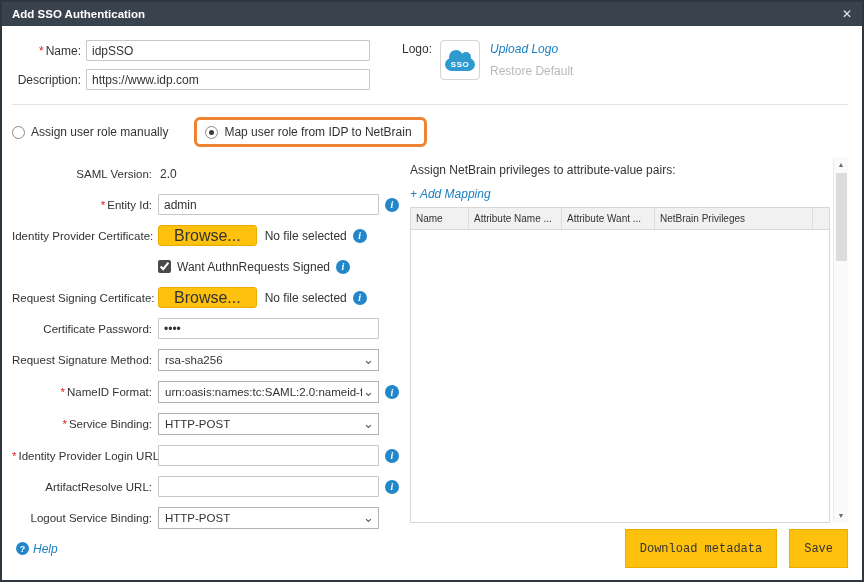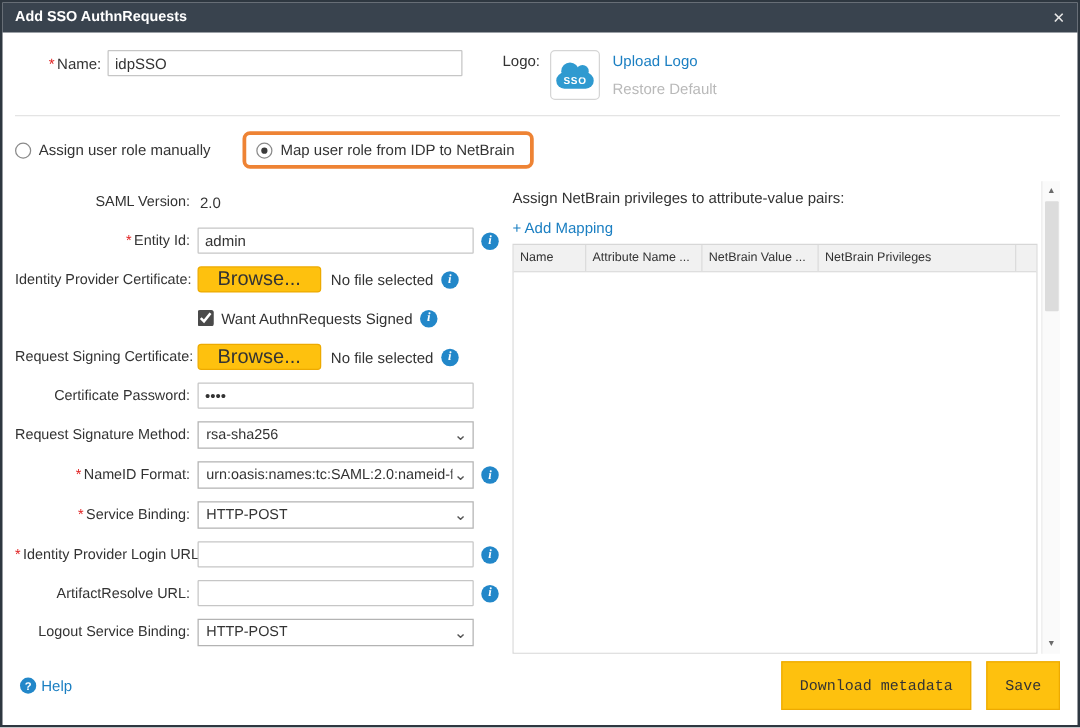--- a/index.html
+++ b/index.html
@@ -26,21 +26,21 @@
   input.txt { height: 21px; border: 1px solid #c6c6c6; border-radius: 1px; padding: 0 5px; font-size: 12px; color: #333; font-family: "Liberation Sans", sans-serif; }
   .top-row input.txt { width: 284px; }
   .logo-area { display: flex; margin-left: 10px; }
   .logo-area .lbl { padding-right: 8px; padding-top: 2px; }
   .logo-box { width: 40px; height: 40px; border: 1px solid #d5d5d5; border-radius: 4px; position: relative; display: flex; justify-content: center; flex: 0 0 40px; }
   .cloud-shape { position: relative; width: 30px; height: 13px; background: #2f9ad0; border-radius: 7px; margin-top: 17px; }
   .cloud-shape::before { content: ""; position: absolute; width: 14px; height: 14px; background: #2f9ad0; border-radius: 50%; top: -8px; left: 4px; }
   .cloud-shape::after { content: ""; position: absolute; width: 10px; height: 10px; background: #2f9ad0; border-radius: 50%; top: -6px; right: 4px; }
   .sso-text { position: absolute; width: 100%; text-align: center; top: 2px; color: #fff; font-size: 8px; font-weight: bold; letter-spacing: 0.5px; }
   .logo-links { margin-left: 10px; padding-top: 2px; }
-  .link { color: #1b7fc2; cursor: pointer; text-decoration: none; }
+  .link { color: #1b7fc2; cursor: pointer; text-decoration: none; font-style: italic; }
   .link-disabled { color: #b9b9b9; margin-top: 8px; }
   .logo-links > div { margin-bottom: 8px; }
 
   .divider { border-top: 1px solid #e4e4e4; margin: 6px 0 10px 0; }
 
   
   .radio-row { display: flex; align-items: center; margin-bottom: 8px; height: 34px; }
   .radio-opt { display: flex; align-items: center; cursor: pointer; }
   .radio { width: 13px; height: 13px; border: 1px solid #8a8a8a; border-radius: 50%; background: #fff; position: relative; margin-right: 6px; flex: 0 0 13px; }
   .radio.checked::after { content: ""; position: absolute; left: 3px; top: 3px; width: 5px; height: 5px; border-radius: 50%; background: #3a3a3a; }
@@ -85,31 +85,35 @@
   .help-icon { width: 13px; height: 13px; border-radius: 50%; background: #2287c9; color: #fff; display: inline-flex; align-items: center; justify-content: center; font-size: 9px; font-weight: bold; margin-right: 4px; }
   .btns { margin-left: auto; display: flex; gap: 12px; }
   .yellow-btn { height: 39px; background: #fec10e; border: 1px solid #edaa00; border-radius: 0; padding: 0 14px; font-size: 12px; color: #333; cursor: pointer; font-family: Liberation Mono, monospace; }
 </style>
 </head>
 <body>
 
 <div class="dialog">
 
   <div class="titlebar">
-    <span>Add SSO AuthnRequests</span>
+    <span>Add SSO Authentication</span>
     <span class="close-x">✕</span>
   </div>
 
   <div class="body">
 
     <div class="top-section">
       <div class="top-left">
         <div class="top-row">
           <span class="lbl"><span class="req">*</span><span>Name:</span></span>
           <input class="txt" type="text" value="idpSSO" style="">
+        </div>
+        <div class="top-row">
+          <span class="lbl">Description:</span>
+          <input class="txt" type="text" value="https://www.idp.com" style="">
         </div>
       </div>
       <div class="logo-area">
         <span class="lbl">Logo:</span>
         <div class="logo-box">
           <div class="cloud-shape">
             <span class="sso-text">SSO</span>
           </div>
         </div>
         <div class="logo-links">
@@ -222,21 +226,21 @@
 
       </div>
 
       <div class="right-panel">
         <div class="panel-title">Assign NetBrain privileges to attribute-value pairs:</div>
         <div class="add-mapping"><a class="link">+ Add Mapping</a></div>
         <div class="map-table">
           <div class="thead">
             <div class="th c1">Name</div>
             <div class="th c2">Attribute Name ...</div>
-            <div class="th c3">NetBrain Value ...</div>
+            <div class="th c3">Attribute Want ...</div>
             <div class="th c4">NetBrain Privileges</div>
             <div class="th c5"></div>
           </div>
           <div class="tbody"></div>
         </div>
         <div class="scrollbar">
           <div class="scroll-arrow">▲</div>
           <div class="scroll-thumb"></div>
           <div class="scroll-spacer"></div>
           <div class="scroll-arrow">▼</div>

